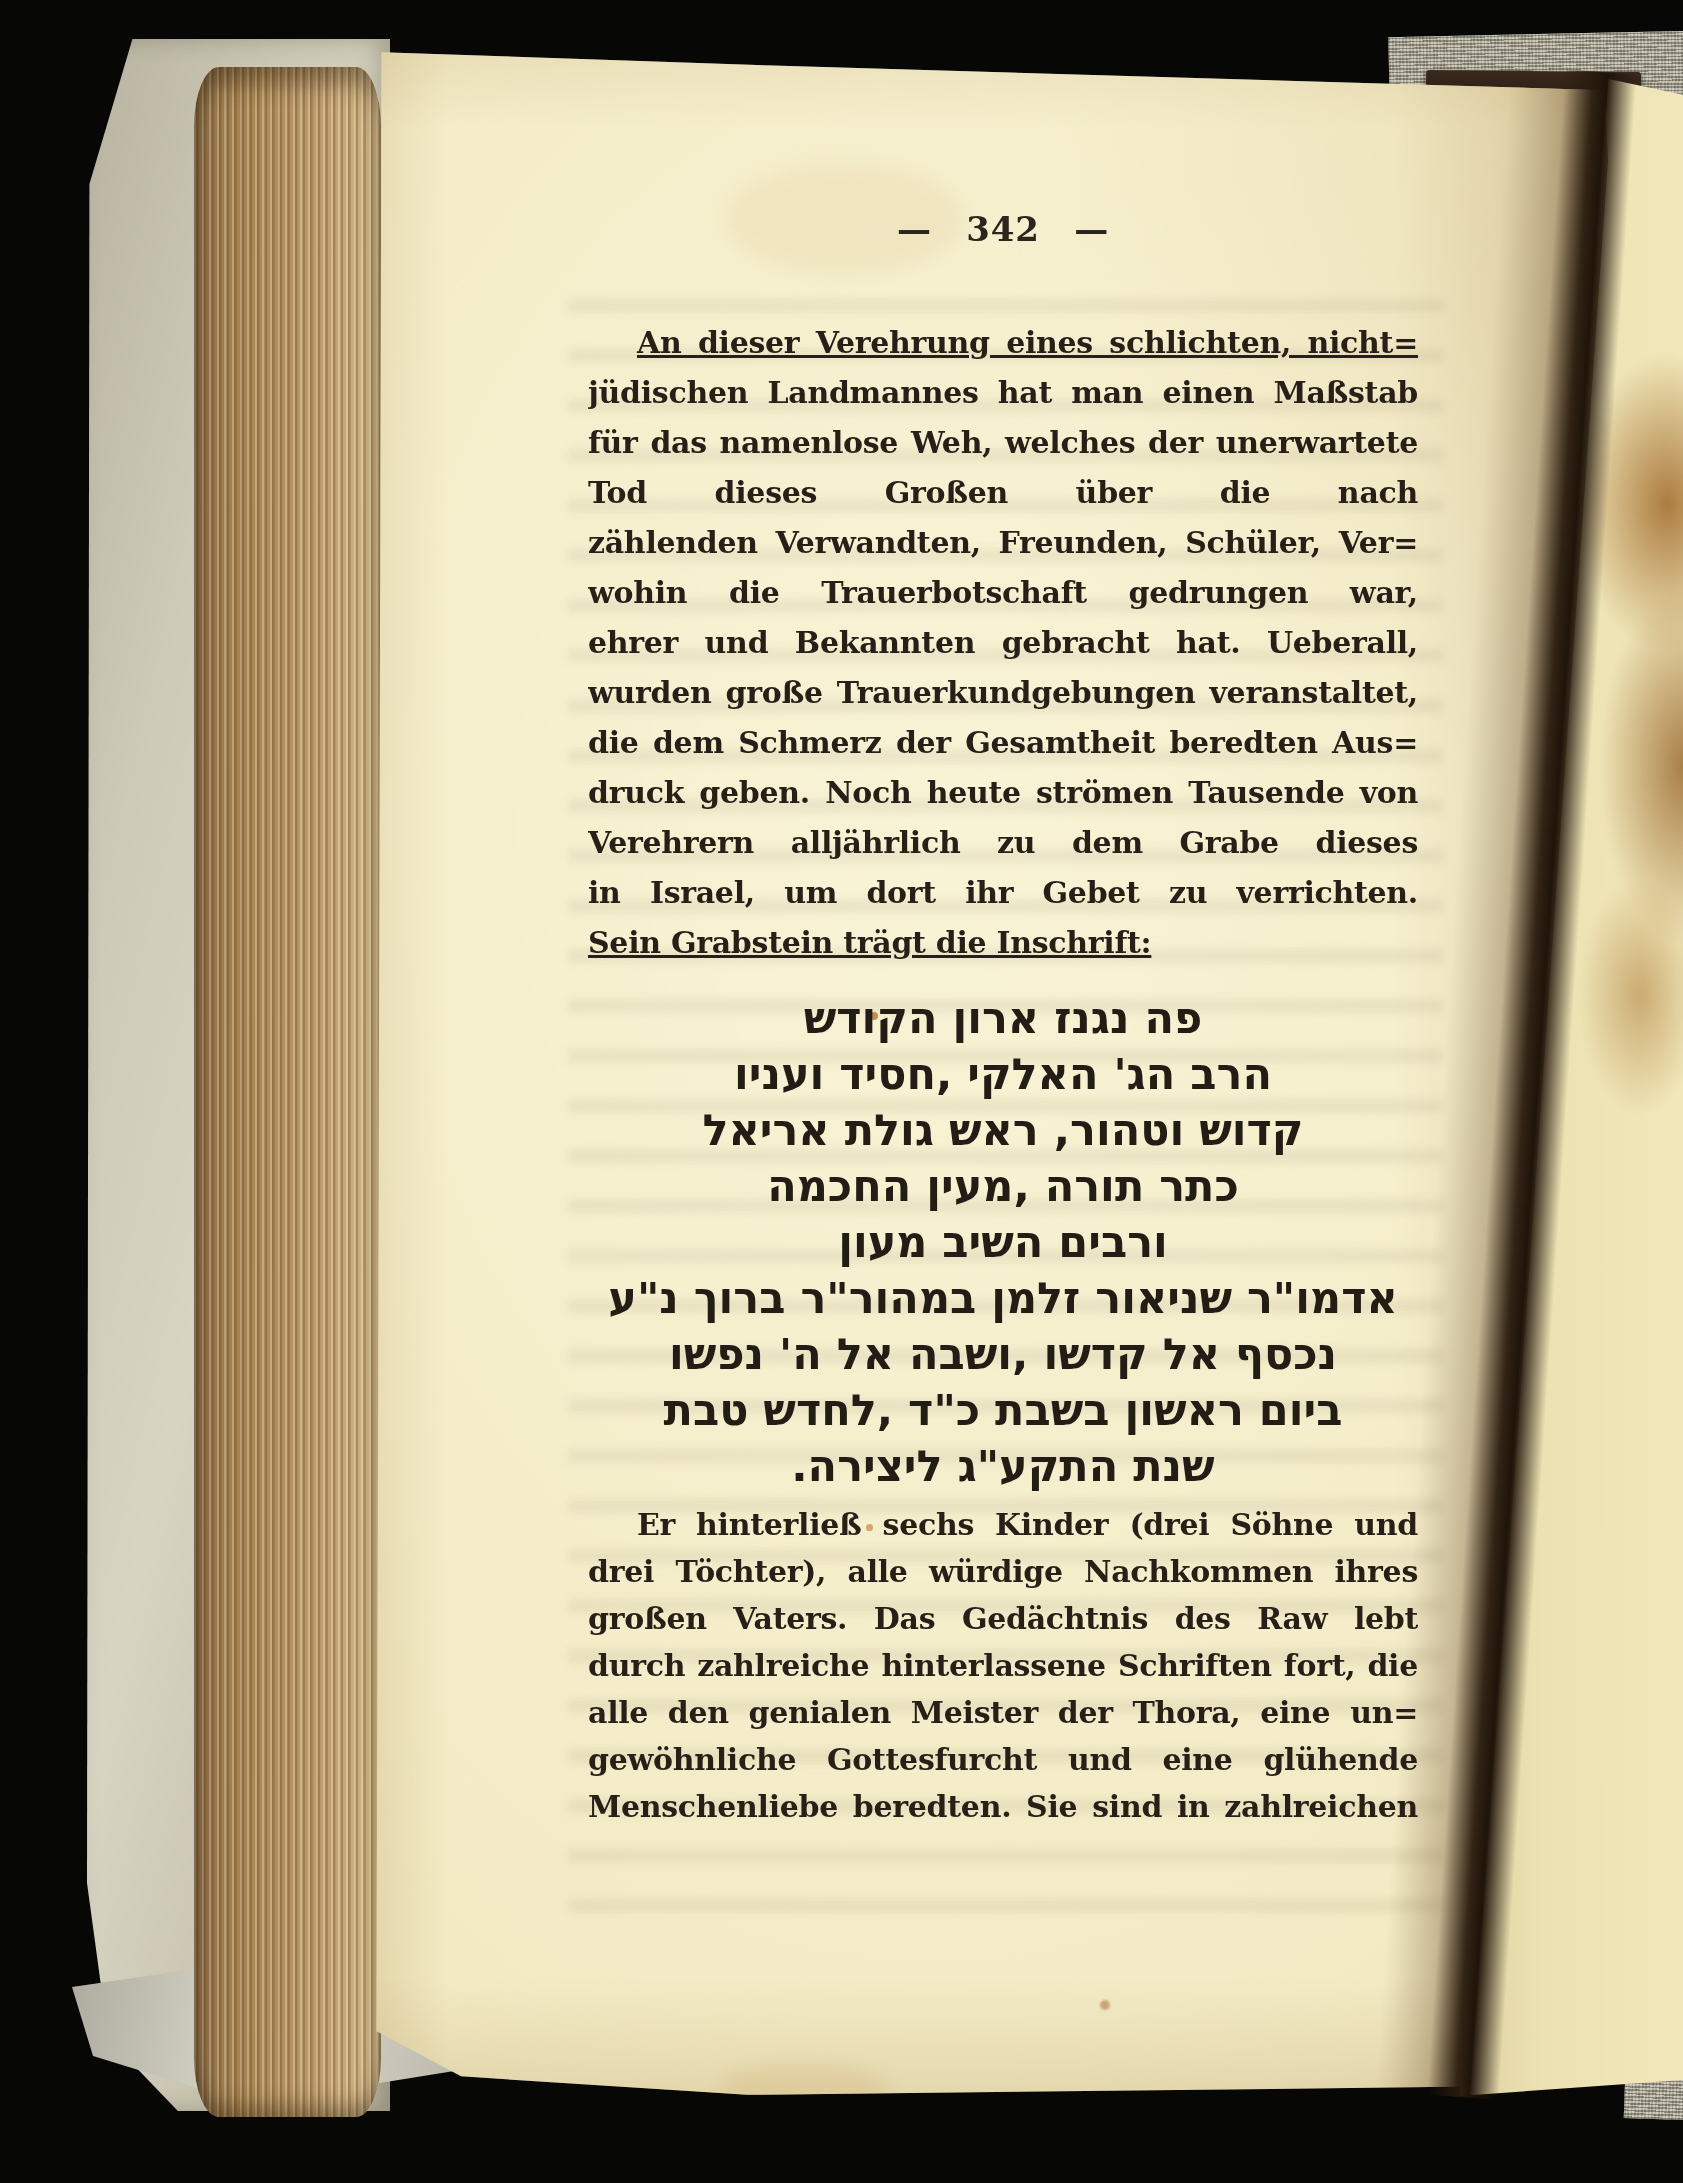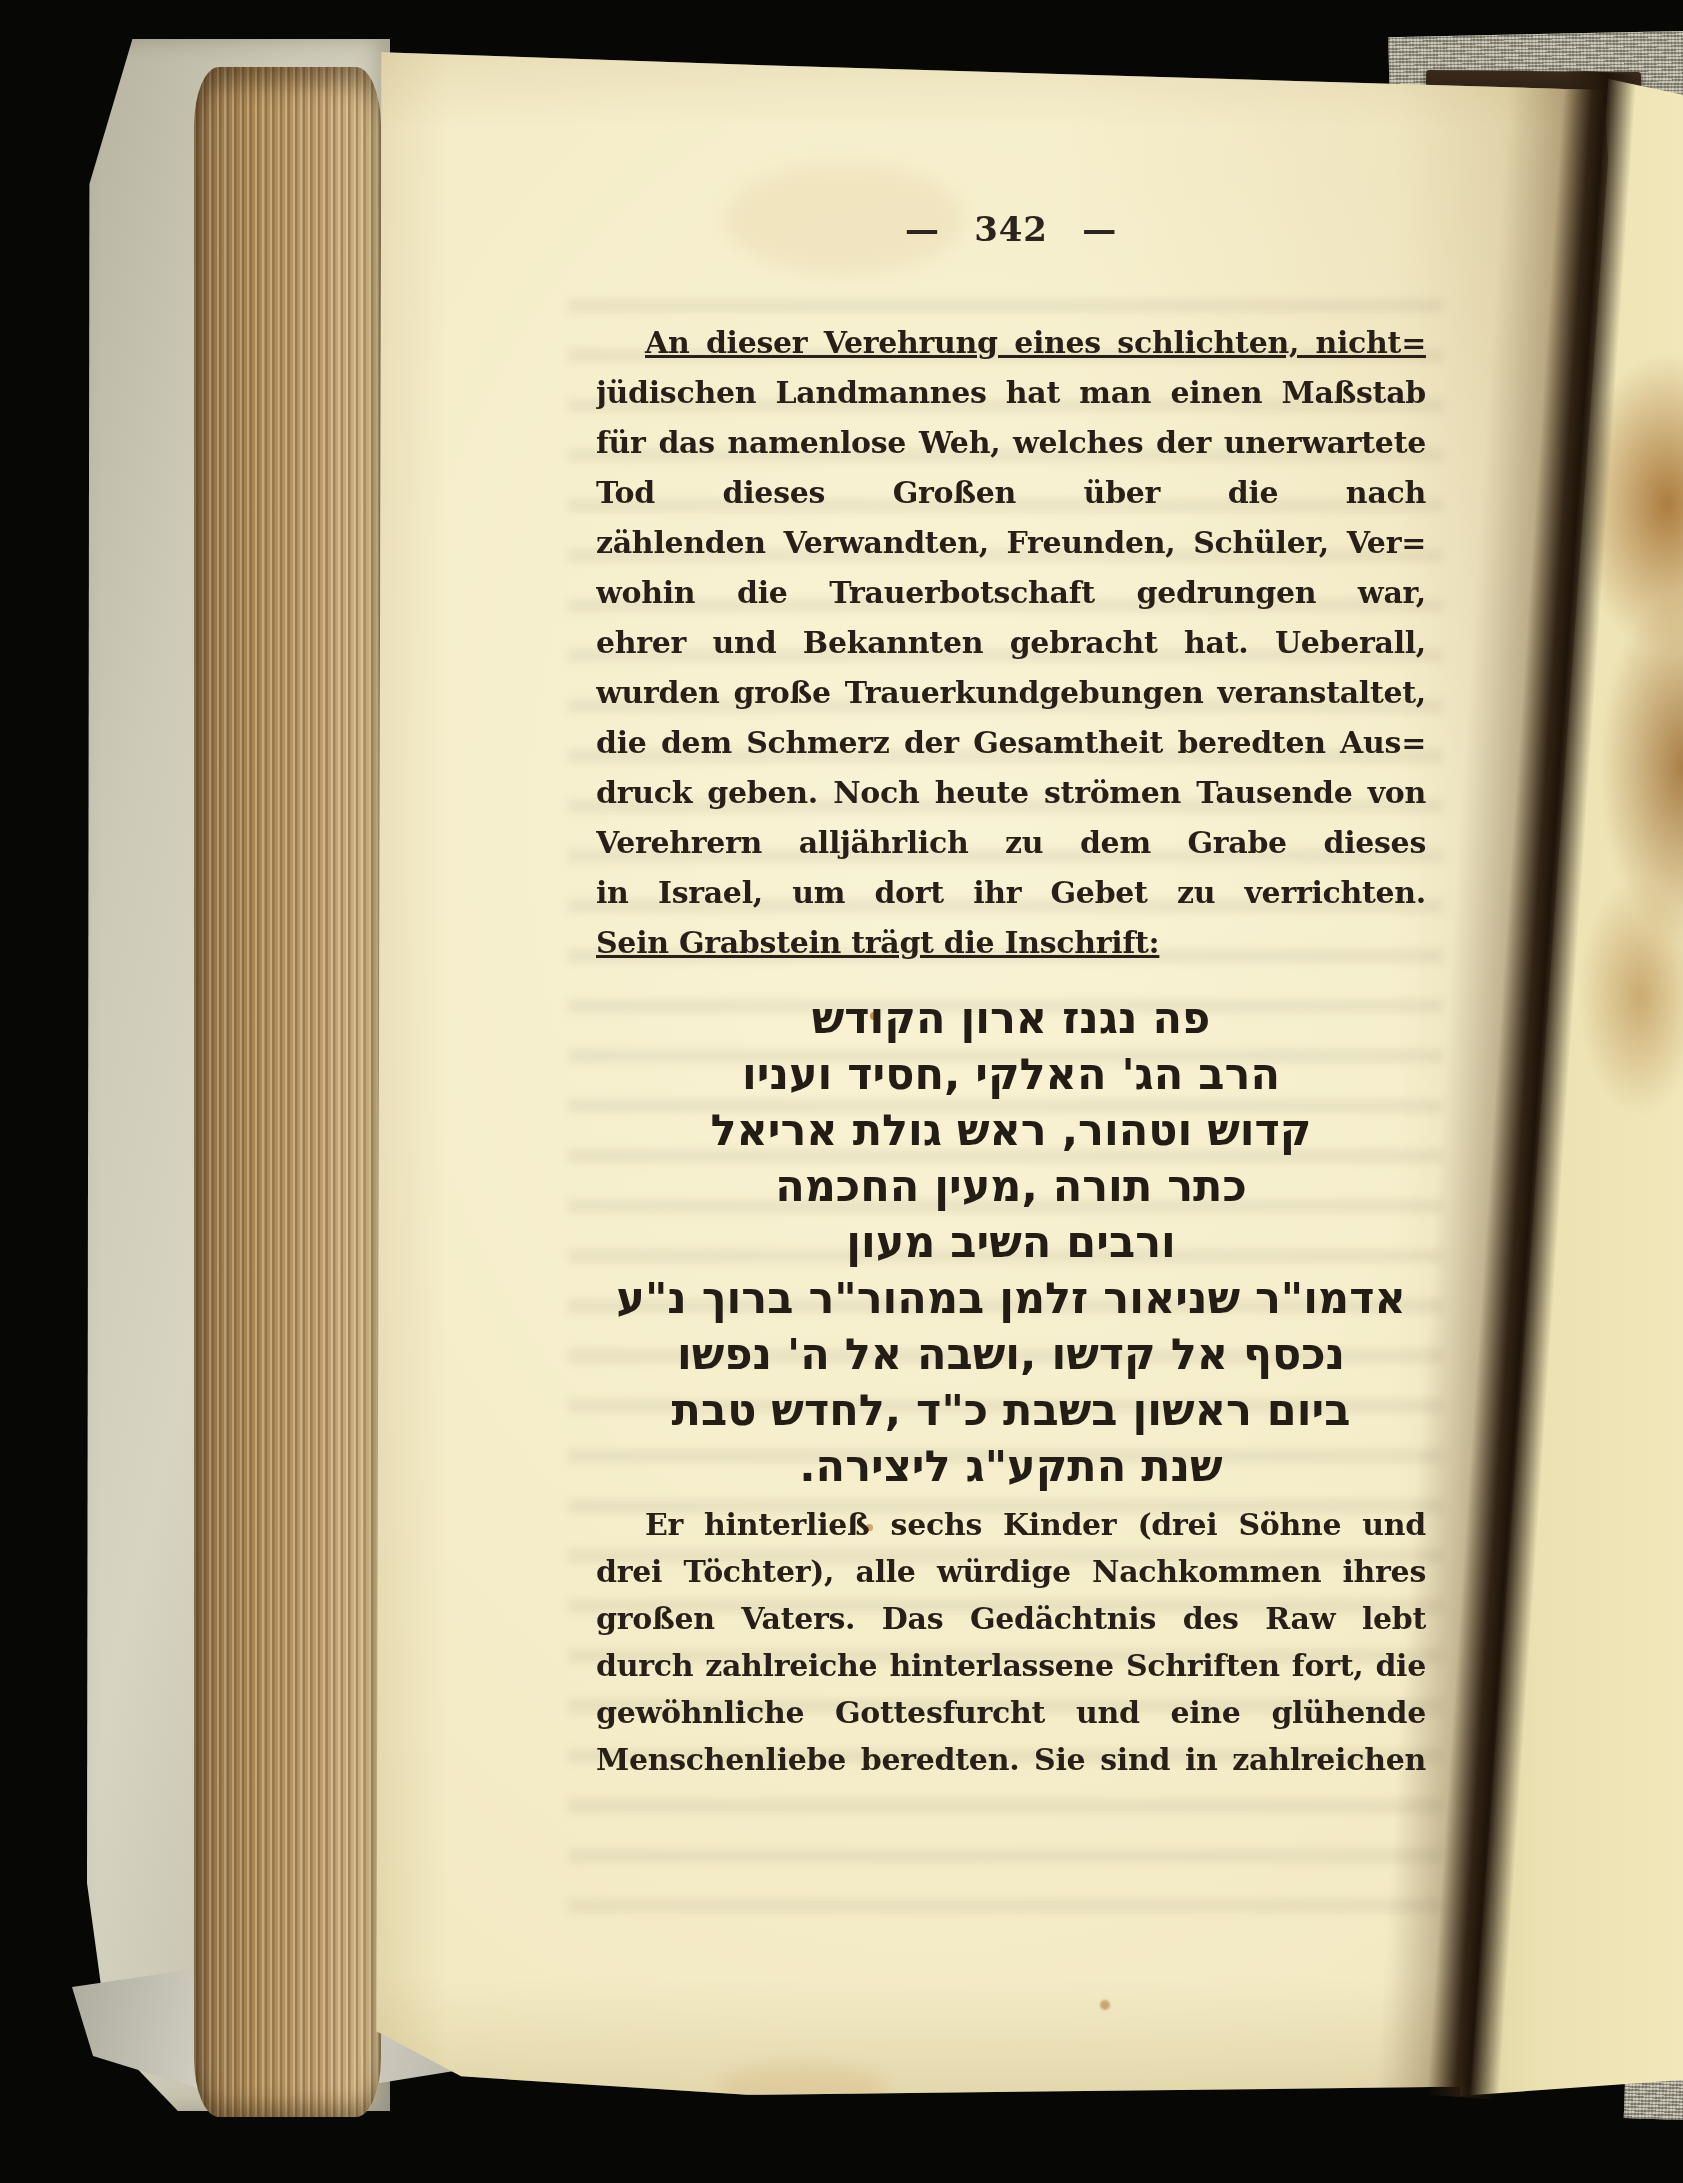--- a/index.html
+++ b/index.html
@@ -111,21 +111,21 @@
 
   
   .spot { position:absolute; border-radius:50%; }
   .s1 { left:496px; top:965px; width:8.4px; height:8.4px; background:#c07a36; opacity:.85; }
   .s2 { left:492px; top:1477px; width:6.7px; height:6.7px; background:#c58a40; opacity:.7; }
   .s3 { left:726px; top:1953px; width:10px; height:10px; background:#a9652c; opacity:.5; filter:blur(0.8px); }
   .s4 { left:345px; top:2017px; width:168px; height:47px; background:rgba(198,160,95,.20); filter:blur(7.6px); }
   .s5 { left:353px; top:118px; width:236px; height:109px; background:rgba(205,172,108,.14); filter:blur(10px); }
 
   
-  .content { position:absolute; left:222px; top:0; width:830px; z-index:2; }
+  .content { position:absolute; left:214px; top:0; width:830px; z-index:2; }
   .pageno {
     margin-top:162px; text-align:center;
     font-size:34px; font-weight:bold; color:#2c251e;
     word-spacing:22px; letter-spacing:0.8px;
   }
   .para { margin-top:69px; font-size:30px; font-weight:700; color:#271f18; letter-spacing:-0.3px; }
   .gline { line-height:50px; height:50px; overflow:hidden; text-align:justify; text-align-last:justify; }
   .para2 { margin-top:6.7px; }
   .para2 .gline { line-height:47px; height:47px; }
   .hebrew {
@@ -192,20 +192,21 @@
           <div class="hline">נכסף אל קדשו ,ושבה אל ה' נפשו</div>
           <div class="hline">ביום ראשון בשבת כ"ד ,לחדש טבת</div>
           <div class="hline">שנת התקע"ג ליצירה.</div>
         </div>
 
       <div class="para para2">
           <div class="gline" style="text-indent: 49px;">Er hinterließ sechs Kinder (drei Söhne und</div>
           <div class="gline">drei Töchter), alle würdige Nachkommen ihres</div>
           <div class="gline">großen Vaters. Das Gedächtnis des Raw lebt</div>
           <div class="gline">durch zahlreiche hinterlassene Schriften fort, die</div>
+          <div class="gline">alle den genialen Meister der Thora, eine un=</div>
           <div class="gline">gewöhnliche Gottesfurcht und eine glühende</div>
           <div class="gline">Menschenliebe beredten. Sie sind in zahlreichen</div>
         </div>
     </div>
 
     <div class="gutter-shadow"></div>
   </div>
 
   <div class="gutter-band"></div>
 

